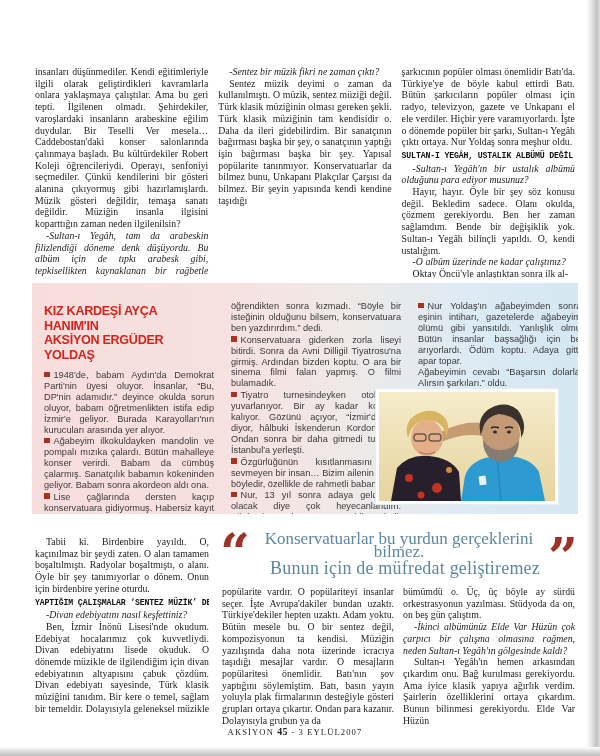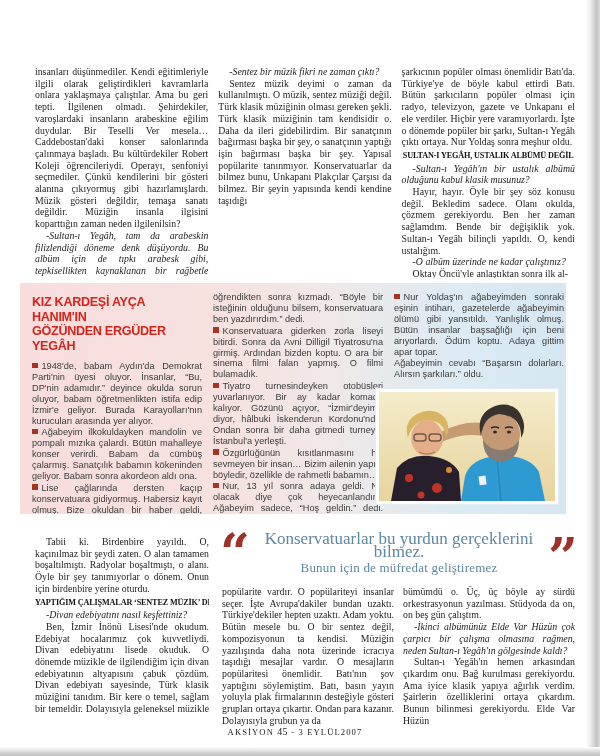--- a/index.html
+++ b/index.html
@@ -7,88 +7,88 @@
         font-family:"Liberation Serif",serif;color:#1c1c1c;}
   
   .scan-right{position:absolute;top:0;right:0;width:14px;height:756px;
     background:linear-gradient(90deg,#ffffff 0%,#e9e9e9 35%,#c3c3c3 75%,#dcdcdc 100%);}
   .scan-bottom{position:absolute;left:0;bottom:0;width:600px;height:9px;
     background:linear-gradient(180deg,#ffffff 0%,#d8d8d8 55%,#bdbdbd 100%);}
   
   .serifcol p{margin:0;font-size:9.8px;line-height:11.7px;text-align:justify;}
   .serifcol p.body-indent{text-indent:11px;}
   .serifcol p.question{font-style:italic;text-indent:11px;}
-  .serifcol p.heading{font-family:Liberation Serif, serif;font-weight:bold;
-    font-size:8.2px;letter-spacing:-0.15px;text-align:center;text-indent:0;
+  .serifcol p.heading{font-family:Liberation Mono, monospace;font-weight:bold;
+    font-size:8.2px;letter-spacing:-0.15px;text-indent:0;
     margin:2px 0 1px;white-space:nowrap;color:#111;}
   .top-cols{position:absolute;left:35px;top:66px;width:540px;height:212px;
     display:flex;gap:10px;overflow:hidden;}
   .top-cols .serifcol{width:173.3px;flex:0 0 auto;}
   
-  .panel{position:absolute;left:20px;top:283px;width:546px;height:231px;
+  .panel{position:absolute;left:32px;top:283px;width:546px;height:231px;
     background:linear-gradient(90deg,#f8dddd 0%,#f6e2e0 38%,#efe9e8 58%,#dcebf4 80%,#d5e7f2 100%);
-    display:flex;gap:11px;padding:9px 12px;box-sizing:border-box;overflow:hidden;}
+    display:flex;gap:17px;padding:18px 12px;box-sizing:border-box;overflow:hidden;}
   .panel .pcol{width:170px;flex:0 0 auto;}
   .panel h2{margin:3px 0 8px;font-family:"Liberation Sans",sans-serif;font-weight:bold;
     font-size:12.6px;line-height:14.5px;letter-spacing:-0.3px;color:#d3251c;}
   .sanslist p{margin:0 0 1px;font-family:Liberation Sans, sans-serif;font-size:9.2px;
     line-height:10.9px;text-align:justify;color:#3a3a3a;}
   .sanslist .sq{display:inline-block;width:5.5px;height:5.5px;background:#a93222;
     margin-right:4px;vertical-align:1px;}
   
   .photo{position:absolute;left:376px;top:389px;margin:0;width:176px;height:109px;
     background:#fff;border:3px solid #fdfdfd;box-shadow:0 0 0 1px #e3edf4;}
   .photo svg{display:block;}
   
   .pullquote{position:absolute;left:220px;top:532px;width:358px;height:46px;}
   .qmark{position:absolute;font-family:"DejaVu Serif",serif;font-weight:bold;
     font-size:52px;line-height:30px;color:#9e3128;}
   .qmark.left{left:0;top:6px;}
   .qmark.right{right:0;top:10px;}
   .qtext{margin:0 38px;text-align:center;color:#5d87a0;}
   .qtext .q1{font-size:17px;line-height:13px;}
-  .qtext .q2{font-size:13px;line-height:20px;letter-spacing:0.2px;}
+  .qtext .q2{font-size:18px;line-height:20px;letter-spacing:0.2px;text-align:right;}
   
   .bcol{position:absolute;width:174px;overflow:hidden;}
   .bcol1{left:35px;top:536px;height:178px;}
   .bcol2{left:222px;top:586px;height:142px;width:172px;font-family:Liberation Serif, serif;}
   .bcol3{left:403px;top:586px;height:142px;width:172px;}
   
   .footer{position:absolute;left:0;top:726px;width:590px;text-align:center;
     font-size:8.6px;letter-spacing:1.1px;color:#222;}
-  .footer .pg{font-weight:normal;font-size:10px;letter-spacing:0.4px;}
+  .footer .pg{font-weight:bold;font-size:10px;letter-spacing:0.4px;}
 </style>
 </head>
 <body>
 
 <div class="page">
 
   <section class="top-cols">
     <div class="serifcol">
         <p class="body">insanları düşünmediler. Kendi eğitimleriyle ilgili olarak geliştirdikleri kavramlarla onlara yaklaşmaya çalıştılar. Ama bu geri tepti. İlgilenen olmadı. Şehirdekiler, varoşlardaki insanların arabeskine eğilim duydular. Bir Teselli Ver mesela… Caddebostan'daki konser salonlarında çalınmaya başladı. Bu kültürdekiler Robert Koleji öğrencileriydi. Operayı, senfoniyi seçmediler. Çünkü kendilerini bir gösteri alanına çıkıyormuş gibi hazırlamışlardı. Müzik gösteri değildir, temaşa sanatı değildir. Müziğin insanla ilgisini koparttığın zaman neden ilgilenilsin?</p>
         <p class="question">-Sultan-ı Yegâh, tam da arabeskin filizlendiği döneme denk düşüyordu. Bu albüm için de tıpkı arabesk gibi, tepkisellikten kaynaklanan bir rağbetle karşılaştı diyebilir miyiz?</p>
       </div>
     <div class="serifcol">
         <p class="question">-Sentez bir müzik fikri ne zaman çıktı?</p>
         <p class="body-indent">Sentez müzik deyimi o zaman da kullanılmıştı. O müzik, sentez müziği değil. Türk klasik müziğinin olması gereken şekli. Türk klasik müziğinin tam kendisidir o. Daha da ileri gidebilirdim. Bir sanatçının bağırması başka bir şey, o sanatçının yaptığı işin bağırması başka bir şey. Yapısal popülarite tanınmıyor. Konservatuarlar da bilmez bunu, Unkapanı Plakçılar Çarşısı da bilmez. Bir şeyin yapısında kendi kendine taşıdığı</p>
       </div>
     <div class="serifcol">
         <p class="body">şarkıcının popüler olması önemlidir Batı'da. Türkiye'ye de böyle kabul ettirdi Batı. Bütün şarkıcıların popüler olması için radyo, televizyon, gazete ve Unkapanı el ele verdiler. Hiçbir yere varamıyorlardı. İşte o dönemde popüler bir şarkı, Sultan-ı Yegâh çıktı ortaya. Nur Yoldaş sonra meşhur oldu.</p>
         <p class="heading">SULTAN-I YEGÂH, USTALIK ALBÜMÜ DEĞİL</p>
-        <p class="question">-Sultan-ı Yegâh'ın bir ustalık albümü olduğunu kabul klasik musunuz?</p>
+        <p class="question">-Sultan-ı Yegâh'ın bir ustalık albümü olduğunu para ediyor musunuz?</p>
         <p class="body-indent">Hayır, hayır. Öyle bir şey söz konusu değil. Bekledim sadece. Olanı okulda, çözmem gerekiyordu. Ben her zaman sağlamdım. Bende bir değişiklik yok. Sultan-ı Yegâh bilinçli yapıldı. O, kendi ustalığım.</p>
         <p class="question">-O albüm üzerinde ne kadar çalıştınız?</p>
         <p class="body-indent">Oktay Öncü'yle anlaştıktan sonra ilk al-</p>
       </div>
   </section>
 
   <section class="panel">
     <div class="pcol">
       <h2><span>KIZ KARDEŞİ AYÇA HANIM'IN</span><br>
-        <span>GÖZÜNDEN ERGÜDER YEGÂH</span></h2>
+        <span>AKSİYON ERGÜDER YOLDAŞ</span></h2>
       <div class="sanslist">
           <p class="item"><span class="sq"></span>1948'de, babam Aydın'da Demokrat Parti'nin üyesi oluyor. İnsanlar, “Bu, DP'nin adamıdır.” deyince okulda sorun oluyor, babam öğretmenlikten istifa edip İzmir'e geliyor. Burada Karayolları'nın kurucuları arasında yer alıyor.</p>
           <p class="item"><span class="sq"></span>Ağabeyim ilkokuldayken mandolin ve pompalı mızıka çalardı. Bütün mahalleye konser verirdi. Babam da cümbüş çalarmış. Sanatçılık babamın kökeninden geliyor. Babam sonra akordeon aldı ona.</p>
           <p class="item"><span class="sq"></span>Lise çağlarında dersten kaçıp konservatuara gidiyormuş. Habersiz kayıt olmuş. Bize okuldan bir haber geldi, “Ergüder bir aydır okula gelmiyor.” diye. Babam üzüldü; ama</p>
         </div>
     </div>
     <div class="pcol sanslist">
         <p class="item">öğrendikten sonra kızmadı. “Böyle bir isteğinin olduğunu bilsem, konservatuara ben yazdırırdım.” dedi.</p>
         <p class="item"><span class="sq"></span>Konservatuara giderken zorla liseyi bitirdi. Sonra da Avni Dilligil Tiyatrosu'na girmiş. Ardından bizden koptu. O ara bir sinema filmi falan yapmış. O filmi bulamadık.</p>
         <p class="item"><span class="sq"></span>Tiyatro turnesindeyken otobüsleri yuvarlanıyor. Bir ay kadar komada kalıyor. Gözünü açıyor, “İzmir'deyim.” diyor, hâlbuki İskenderun Kordonu'nda. Ondan sonra bir daha gitmedi turneye. İstanbul'a yerleşti.</p>

